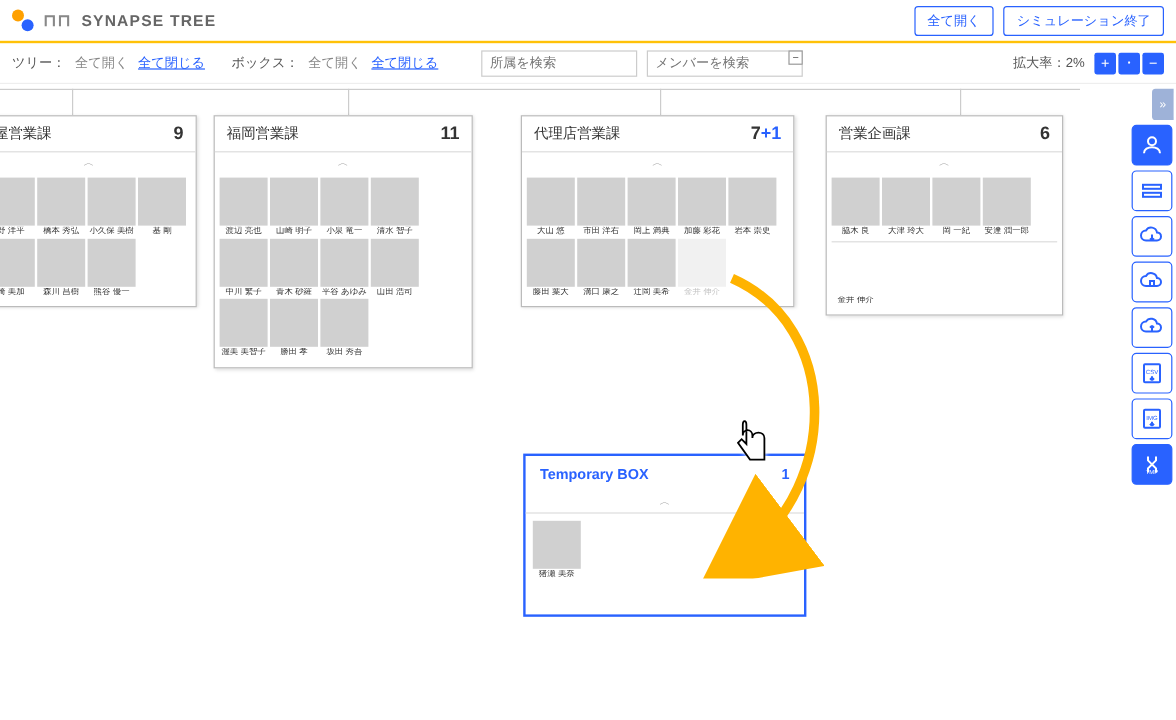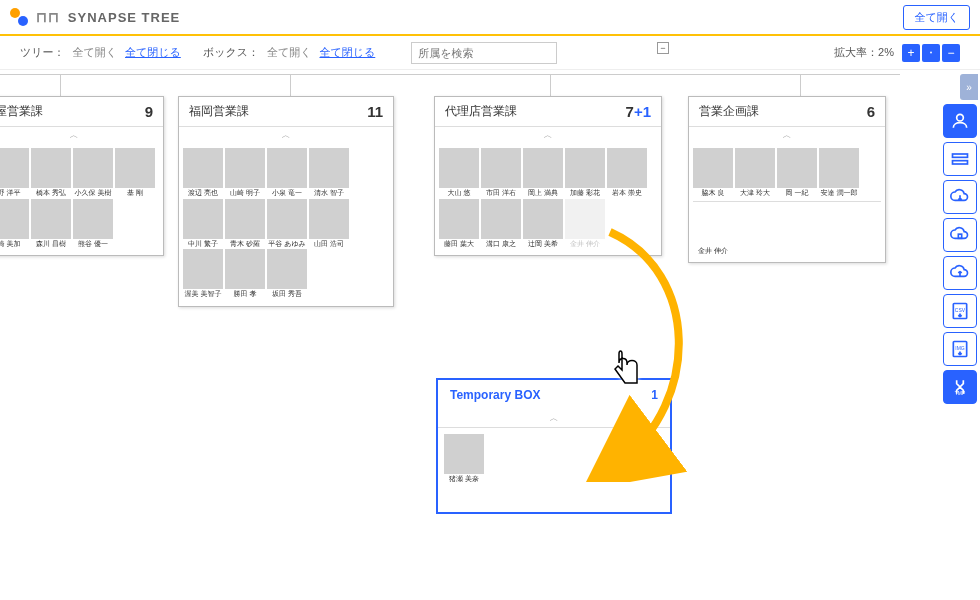--- a/index.html
+++ b/index.html
@@ -8,26 +8,26 @@
 
 .topbar { height: 36px; border-bottom: 2px solid #ffc107; display: flex; align-items: center; padding: 0 10px; justify-content: space-between; }
 .brand { display: flex; align-items: center; gap: 8px; font-weight: bold; letter-spacing: 1px; color: #666; font-size: 13px; }
 .brand .logo { width: 18px; height: 18px; position: relative; }
 .brand .logo::before { content: ""; position: absolute; width: 10px; height: 10px; border-radius: 50%; background: #ffa000; left: 0; top: 0; }
 .brand .logo::after { content: ""; position: absolute; width: 10px; height: 10px; border-radius: 50%; background: #2962ff; right: 0; bottom: 0; }
 .topbar-actions { display: flex; gap: 8px; }
 .btn-outline { border: 1px solid #2962ff; color: #2962ff; background: #fff; padding: 4px 10px; border-radius: 3px; font-size: 11px; cursor: pointer; }
 
 
-.toolbar { height: 34px; display: flex; align-items: center; padding: 0 20px; gap: 8px; border-bottom: 1px solid #eee; font-size: 11px; }
+.toolbar { height: 34px; display: flex; align-items: center; padding: 0 10px; gap: 8px; border-bottom: 1px solid #eee; font-size: 11px; }
 .tb-label { color: #555; }
 .tb-link { color: #888; text-decoration: none; }
 .tb-link.active { color: #2962ff; text-decoration: underline; }
 .tb-divider { color: #ccc; }
-.tb-input { border: 1px solid #ccc; height: 22px; padding: 2px 6px; font-size: 11px; width: 146px; }
+.tb-input { border: 1px solid #ccc; height: 22px; padding: 2px 6px; font-size: 11px; width: 130px; }
 .toolbar .spacer { flex: 1; }
 .zoom-info { font-size: 11px; color: #555; }
 .zoom-btns { display: flex; gap: 2px; }
 .zoom-btn { width: 18px; height: 18px; background: #2962ff; color: #fff; display: flex; align-items: center; justify-content: center; font-size: 12px; cursor: pointer; border-radius: 2px; }
 
 
 .canvas { position: absolute; top: 72px; left: 0; right: 0; bottom: 0; background: #fff; }
 .conn-line { position: absolute; background: #ccc; }
 
 .dept-card { position: absolute; background: #fff; border: 1px solid #bbb; box-shadow: 1px 1px 3px rgba(0,0,0,0.15); }
@@ -84,33 +84,35 @@
 <body>
 
 <div class="topbar">
   <div class="brand">
     <span class="logo"></span>
     <span style="font-size:14px;color:#888;">⊓⊓</span>
     <span>SYNAPSE TREE</span>
   </div>
   <div class="topbar-actions">
     <button class="btn-outline">全て開く</button>
+    <button class="btn-outline">シミュレーション終了</button>
   </div>
 </div>
 
 <div class="toolbar">
   <span class="tb-label">ツリー：</span>
   <a href="#" class="tb-link">全て開く</a>
   <a href="#" class="tb-link active">全て閉じる</a>
   <span class="tb-divider">&nbsp;&nbsp;</span>
   <span class="tb-label">ボックス：</span>
   <a href="#" class="tb-link">全て開く</a>
   <a href="#" class="tb-link active">全て閉じる</a>
   <span style="width:20px"></span>
   <input class="tb-input" placeholder="所属を検索" style="">
+  <input class="tb-input" placeholder="メンバーを検索" style="">
   <div class="spacer"></div>
   <span class="zoom-info">
     <span>拡大率：</span><span>2%</span>
   </span>
   <div class="zoom-btns">
     <div class="zoom-btn">+</div>
     <div class="zoom-btn">･</div>
     <div class="zoom-btn">−</div>
   </div>
 </div>

